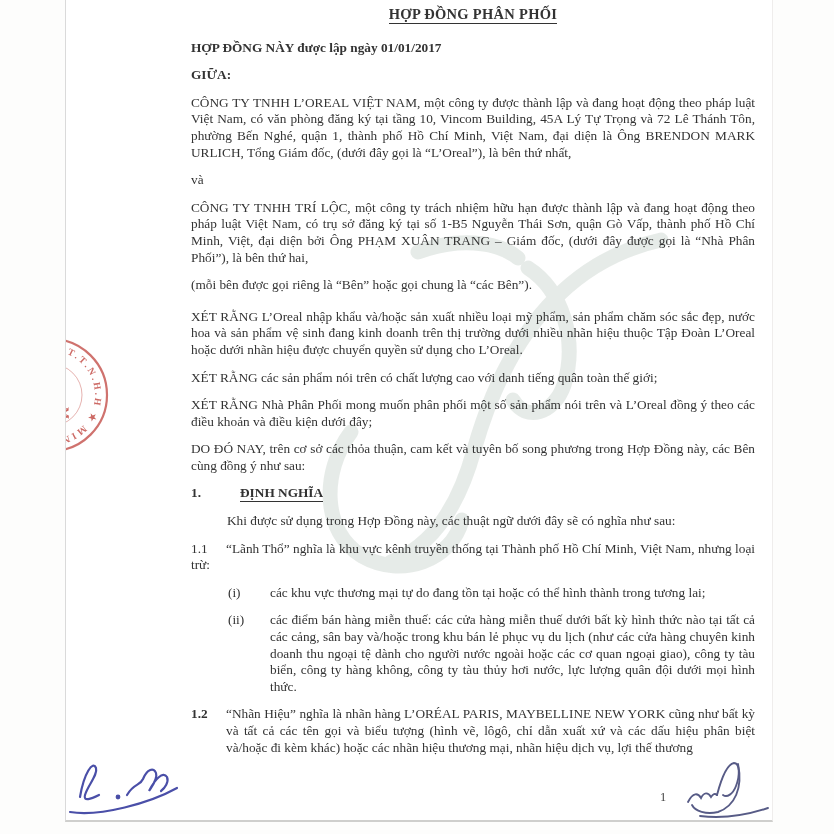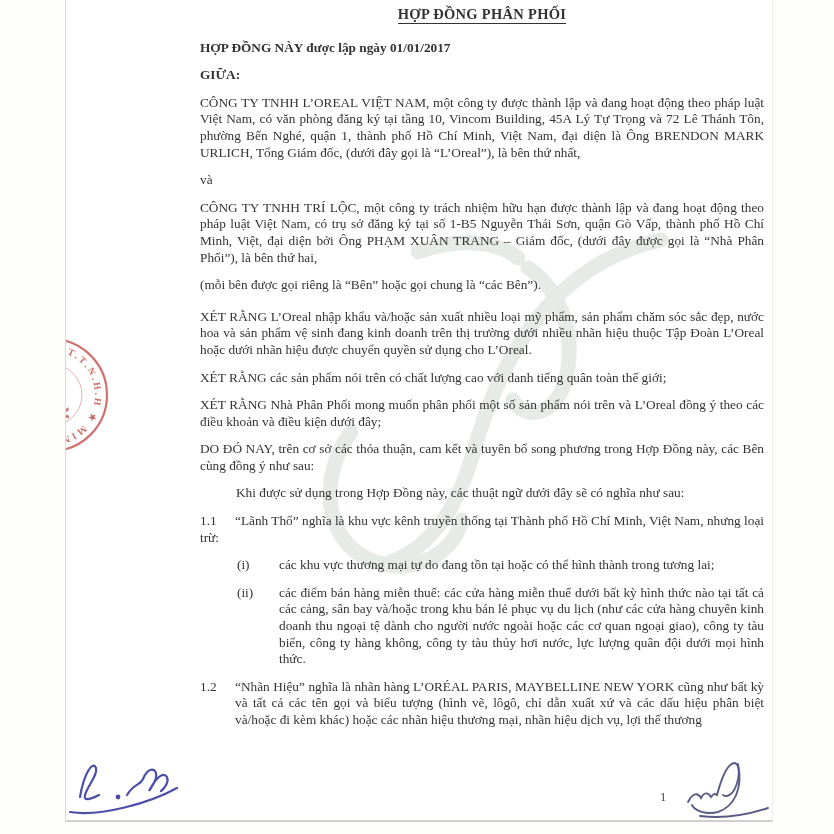--- a/index.html
+++ b/index.html
@@ -3,36 +3,36 @@
 <meta charset="utf-8">
 <style>
   html,body{margin:0;padding:0;background:#fdfdfc;}
   .canvas{position:relative;width:834px;height:834px;overflow:hidden;background:#fdfdfc;
           font-family:"Liberation Serif","DejaVu Serif",serif;color:#333;}
   .page{position:absolute;left:65px;top:0;width:708px;height:822px;background:#fff;
         border-left:1px solid #dadada;border-right:1px solid #efedec;
         border-bottom:2px solid #cfcfcd;overflow:hidden;box-sizing:border-box;}
   .wm{position:absolute;left:0;top:0;z-index:0;pointer-events:none;}
   .stamp{position:absolute;left:-80px;top:335px;z-index:0;pointer-events:none;}
-  .content{position:absolute;left:122px;top:6px;width:588px;z-index:1;
+  .content{position:absolute;left:113px;top:6px;width:588px;z-index:1;
            font-size:13.3px;line-height:16.6px;}
   .content p{margin:0 12px 11px;text-align:justify;}
   .doc-title{font-size:14.5px;font-weight:bold;text-align:center;margin:0 0 17px;letter-spacing:.3px;}
   .doc-title span{border-bottom:1.6px solid #333;padding-bottom:1px;}
   .b{font-weight:normal;}
   .made-on{font-weight:bold;}
   .giua{font-weight:bold;}
   .gap-lg{margin-top:15px !important;}
   .sec-head{margin:2px 0 12px;font-weight:bold;}
   .sec-head .num{display:inline-block;width:49px;}
   .sec-head .txt{border-bottom:1.5px solid #333;padding-bottom:1px;}
   .indent1{text-indent:36px;}
   .item11 .num{display:inline-block;width:35px;text-indent:0;}
   .hang{padding-left:35px;text-indent:-35px;}
-  .hang .num{display:inline-block;width:35px;text-indent:0;}
+  .hang .num{display:inline-block;width:35px;text-indent:0;font-weight:bold;}
   .sub{padding-left:79px;text-indent:-42px;font-family:Liberation Serif, serif;}
   .sub .mk{display:inline-block;width:42px;text-indent:0;}
   .pgnum{position:absolute;left:594px;top:790px;z-index:1;font-size:12.5px;color:#444;}
   .sig{position:absolute;z-index:2;}
   .sig-left{left:55px;top:755px;}
   .sig-right{left:680px;top:756px;}
 </style>
 </head>
 <body>
 
@@ -83,20 +83,21 @@
 
       <p class="gap-lg"><span class="b">XÉT RẰNG</span><span> L’Oreal nhập khẩu và/hoặc sản xuất nhiều loại mỹ phẩm, sản phẩm chăm sóc sắc đẹp, nước hoa và sản phẩm vệ sinh đang kinh doanh trên thị trường dưới nhiều nhãn hiệu thuộc Tập Đoàn L’Oreal hoặc dưới nhãn hiệu được chuyển quyền sử dụng cho L’Oreal.</span></p>
 
       <p><span class="b">XÉT RẰNG</span><span> các sản phẩm nói trên có chất lượng cao với danh tiếng quân toàn thế giới;</span></p>
 
 
       <p><span class="b">XÉT RẰNG</span><span> Nhà Phân Phối mong muốn phân phối một số sản phẩm nói trên và L’Oreal đồng ý theo các điều khoản và điều kiện dưới đây;</span></p>
 
       <p><span class="b">DO ĐÓ NAY</span><span>, trên cơ sở các thỏa thuận, cam kết và tuyên bố song phương trong Hợp Đồng này, các Bên cùng đồng ý như sau:</span></p>
 
+      <p class="sec-head"><span class="num">1.</span><span class="txt">ĐỊNH NGHĨA</span></p>
 
       <p class="indent1">Khi được sử dụng trong Hợp Đồng này, các thuật ngữ dưới đây sẽ có nghĩa như sau:</p>
 
       <p class="item11"><span class="num">1.1</span><span class="b">“Lãnh Thổ”</span><span> nghĩa là khu vực kênh truyền thống tại Thành phố Hồ Chí Minh, Việt Nam, nhưng loại trừ:</span></p>
 
       <p class="sub"><span class="mk">(i)</span><span>các khu vực thương mại tự do đang tồn tại hoặc có thể hình thành trong tương lai;</span></p>
 
       <p class="sub"><span class="mk">(ii)</span><span>các điểm bán hàng miễn thuế: các cửa hàng miễn thuế dưới bất kỳ hình thức nào tại tất cả các cảng, sân bay và/hoặc trong khu bán lẻ phục vụ du lịch (như các cửa hàng chuyên kinh doanh thu ngoại tệ dành cho người nước ngoài hoặc các cơ quan ngoại giao), công ty tàu biển, công ty hàng không, công ty tàu thủy hơi nước, lực lượng quân đội dưới mọi hình thức.</span></p>
 
       <p class="hang"><span class="num">1.2</span><span class="b">“Nhãn Hiệu”</span><span> nghĩa là nhãn hàng L’ORÉAL PARIS, MAYBELLINE NEW YORK cũng như bất kỳ và tất cả các tên gọi và biểu tượng (hình vẽ, lôgô, chỉ dẫn xuất xứ và các dấu hiệu phân biệt và/hoặc đi kèm khác) hoặc các nhãn hiệu thương mại, nhãn hiệu dịch vụ, lợi thế thương</span></p>

